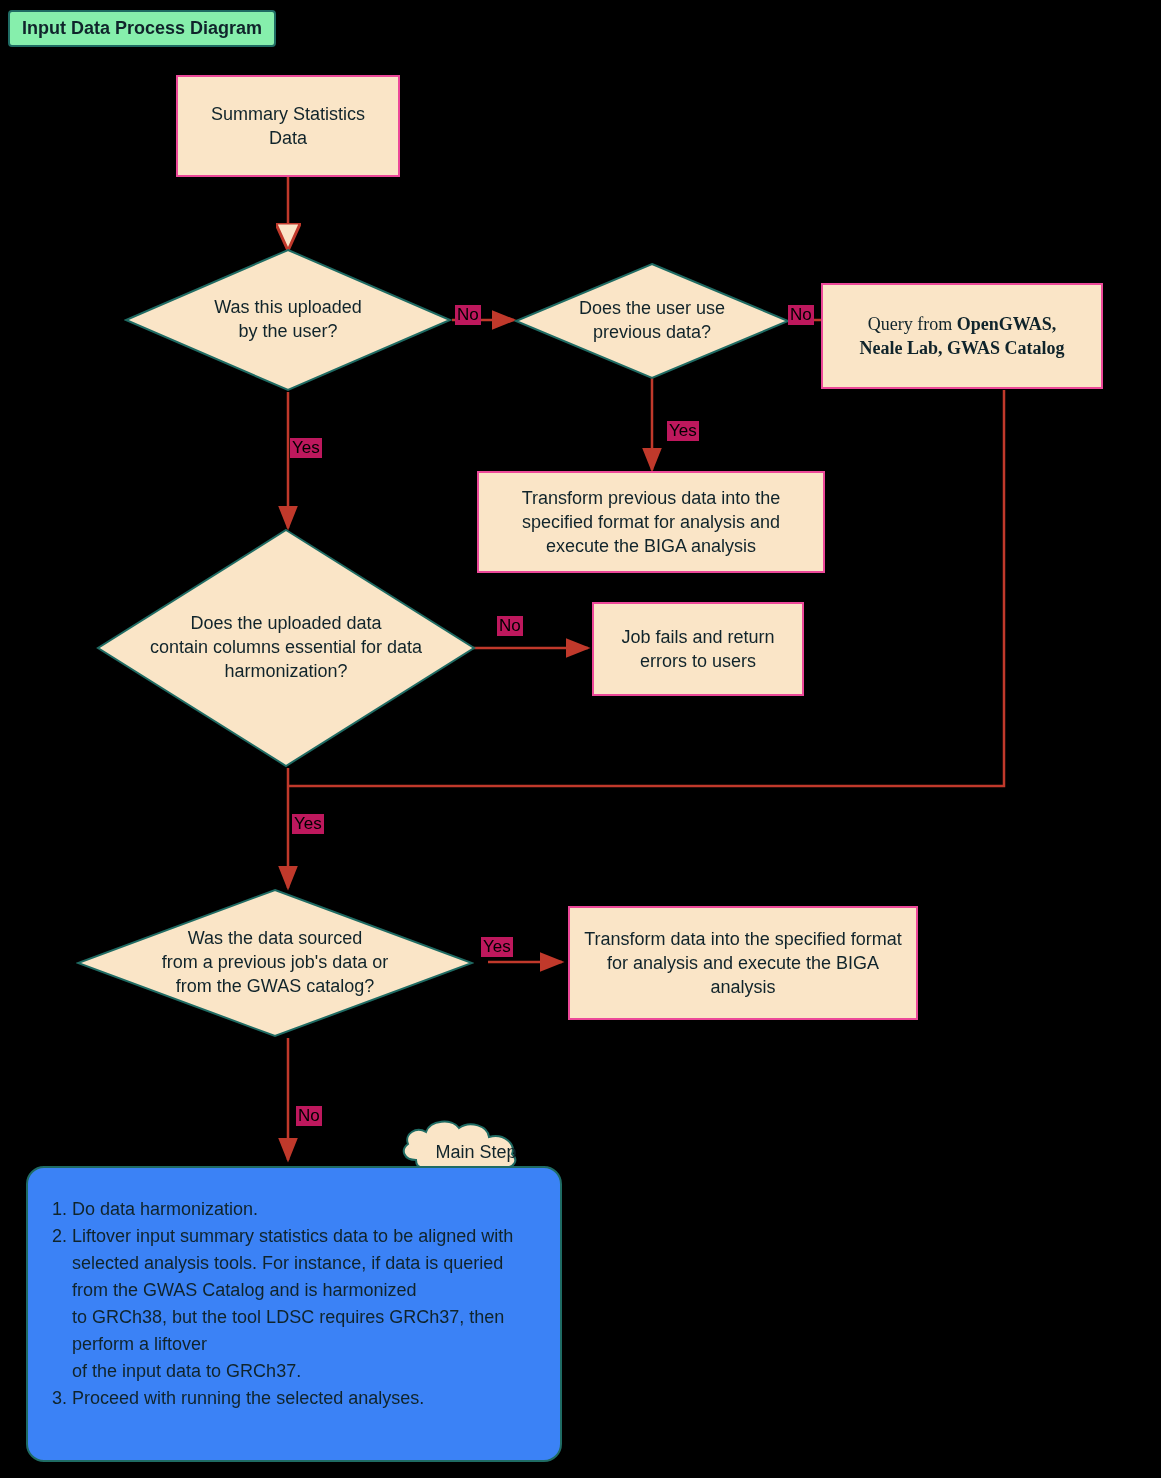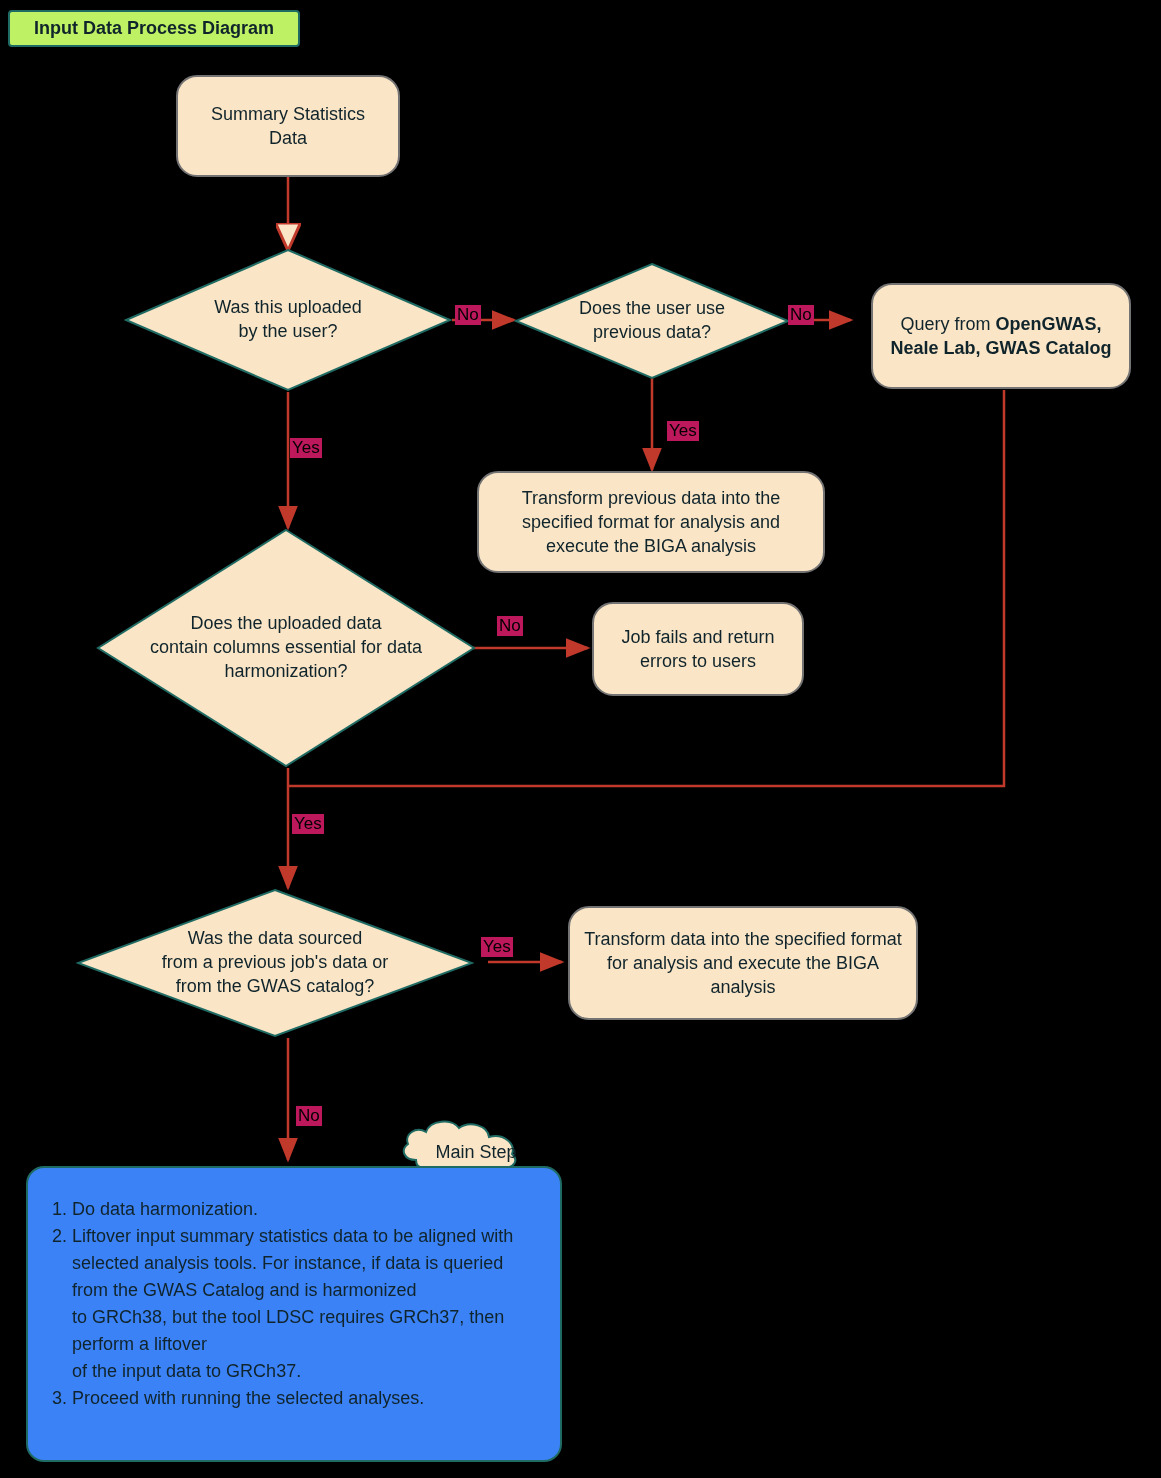--- a/index.html
+++ b/index.html
@@ -1,35 +1,35 @@
 <!DOCTYPE html>
 <html><head>
 <meta charset="utf-8">
 <style>
   html,body{margin:0;padding:0;background:#000;}
   body{width:1161px;height:1478px;position:relative;font-family:"Liberation Sans",sans-serif;}
   #canvas{position:absolute;left:0;top:0;width:1161px;height:1478px;}
   .node{position:absolute;box-sizing:border-box;}
   .rounded{
-    background:#fae5c7;border:2px solid #737373;border-radius:21px;
+    background:#fae5c7;border:2px solid #ec4899;border-radius:0;
     display:flex;align-items:center;justify-content:center;text-align:center;
     color:#10242b;font-size:18px;line-height:1.35;padding:8px 12px;
   }
   .diamond-wrap{position:absolute;}
   .diamond-wrap svg{position:absolute;left:0;top:0;}
   .diamond-label{
     position:absolute;left:0;top:0;width:100%;height:100%;
     display:flex;align-items:center;justify-content:center;text-align:center;
     color:#10242b;font-size:18px;line-height:1.32;box-sizing:border-box;padding:0 26px;
     white-space:pre-line;
   }
   .title-box{
     position:absolute;left:8px;top:10px;
-    background:#bef264;border:2px solid #1f6b63;border-radius:4px;
-    padding:6px 24px;font-weight:bold;font-size:18px;color:#10242b;
+    background:#86efac;border:2px solid #1f6b63;border-radius:4px;
+    padding:6px 12px;font-weight:bold;font-size:18px;color:#10242b;
   }
   .edge-label{
     position:absolute;background:#be185d;color:#000;font-size:17px;
     padding:0 2px;line-height:1.15;
   }
   .cloud-label{
     position:absolute;color:#10242b;font-size:18px;text-align:right;
     display:flex;align-items:center;justify-content:center;
   }
   .list-box{
@@ -101,21 +101,21 @@
   </div>
 
   <div class="diamond-wrap" style="left:124px;top:248px;width:328px;height:144px;">
     <svg width="328" height="144">
         <polygon points="164,2 326,72 164,142 2,72" fill="#fae5c7" stroke="#1f6b63" stroke-width="2"></polygon>
       </svg>
     <div class="diamond-label">Was this uploaded
 by the user?</div>
   </div>
 
-  <div class="node rounded" style="left:871px;top:283px;width:260px;height:106px;">
+  <div class="node rounded" style="left:821px;top:283px;width:282px;height:106px;font-family:Liberation Serif, serif;">
     <div style="text-align:center;">
       <span>Query from </span><b style="white-space:pre-line;">OpenGWAS,
 Neale Lab, GWAS Catalog</b>
     </div>
   </div>
 
   <div class="node rounded" style="left:477px;top:471px;width:348px;height:102px;">Transform previous data into the specified format for analysis and execute the BIGA analysis</div>
 
   <div class="diamond-wrap" style="left:96px;top:528px;width:380px;height:240px;">
     <svg width="380" height="240">

